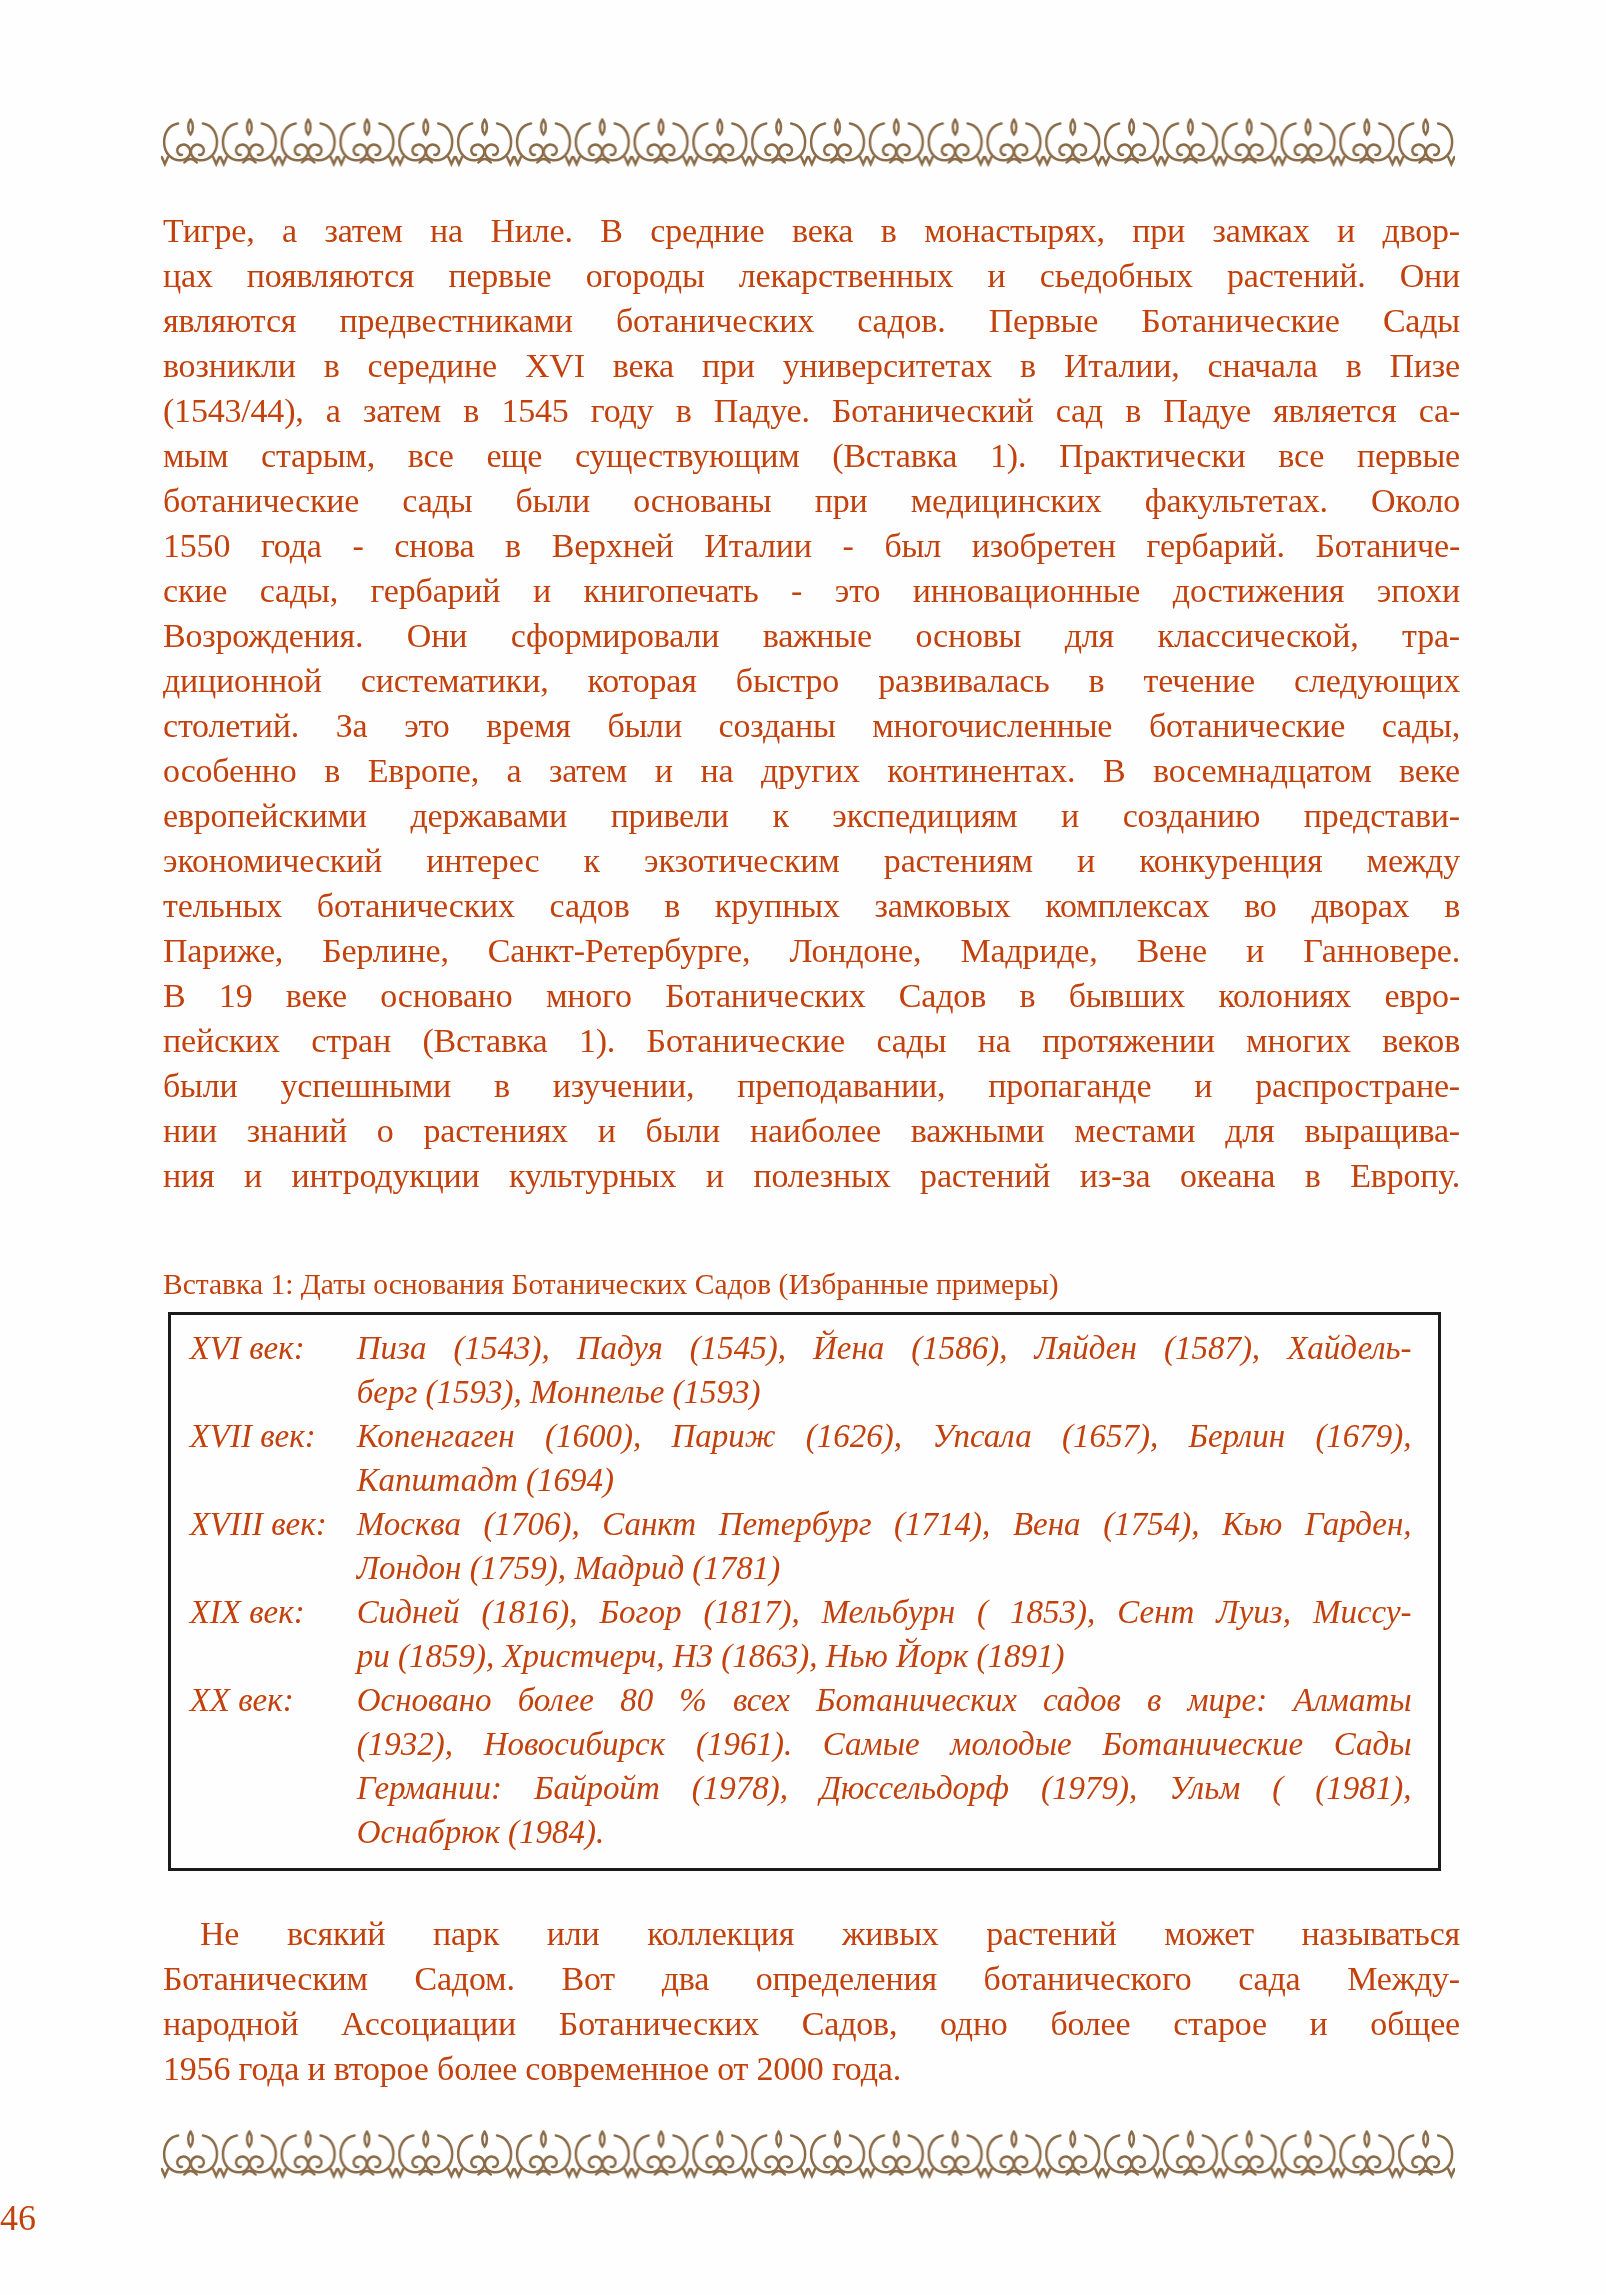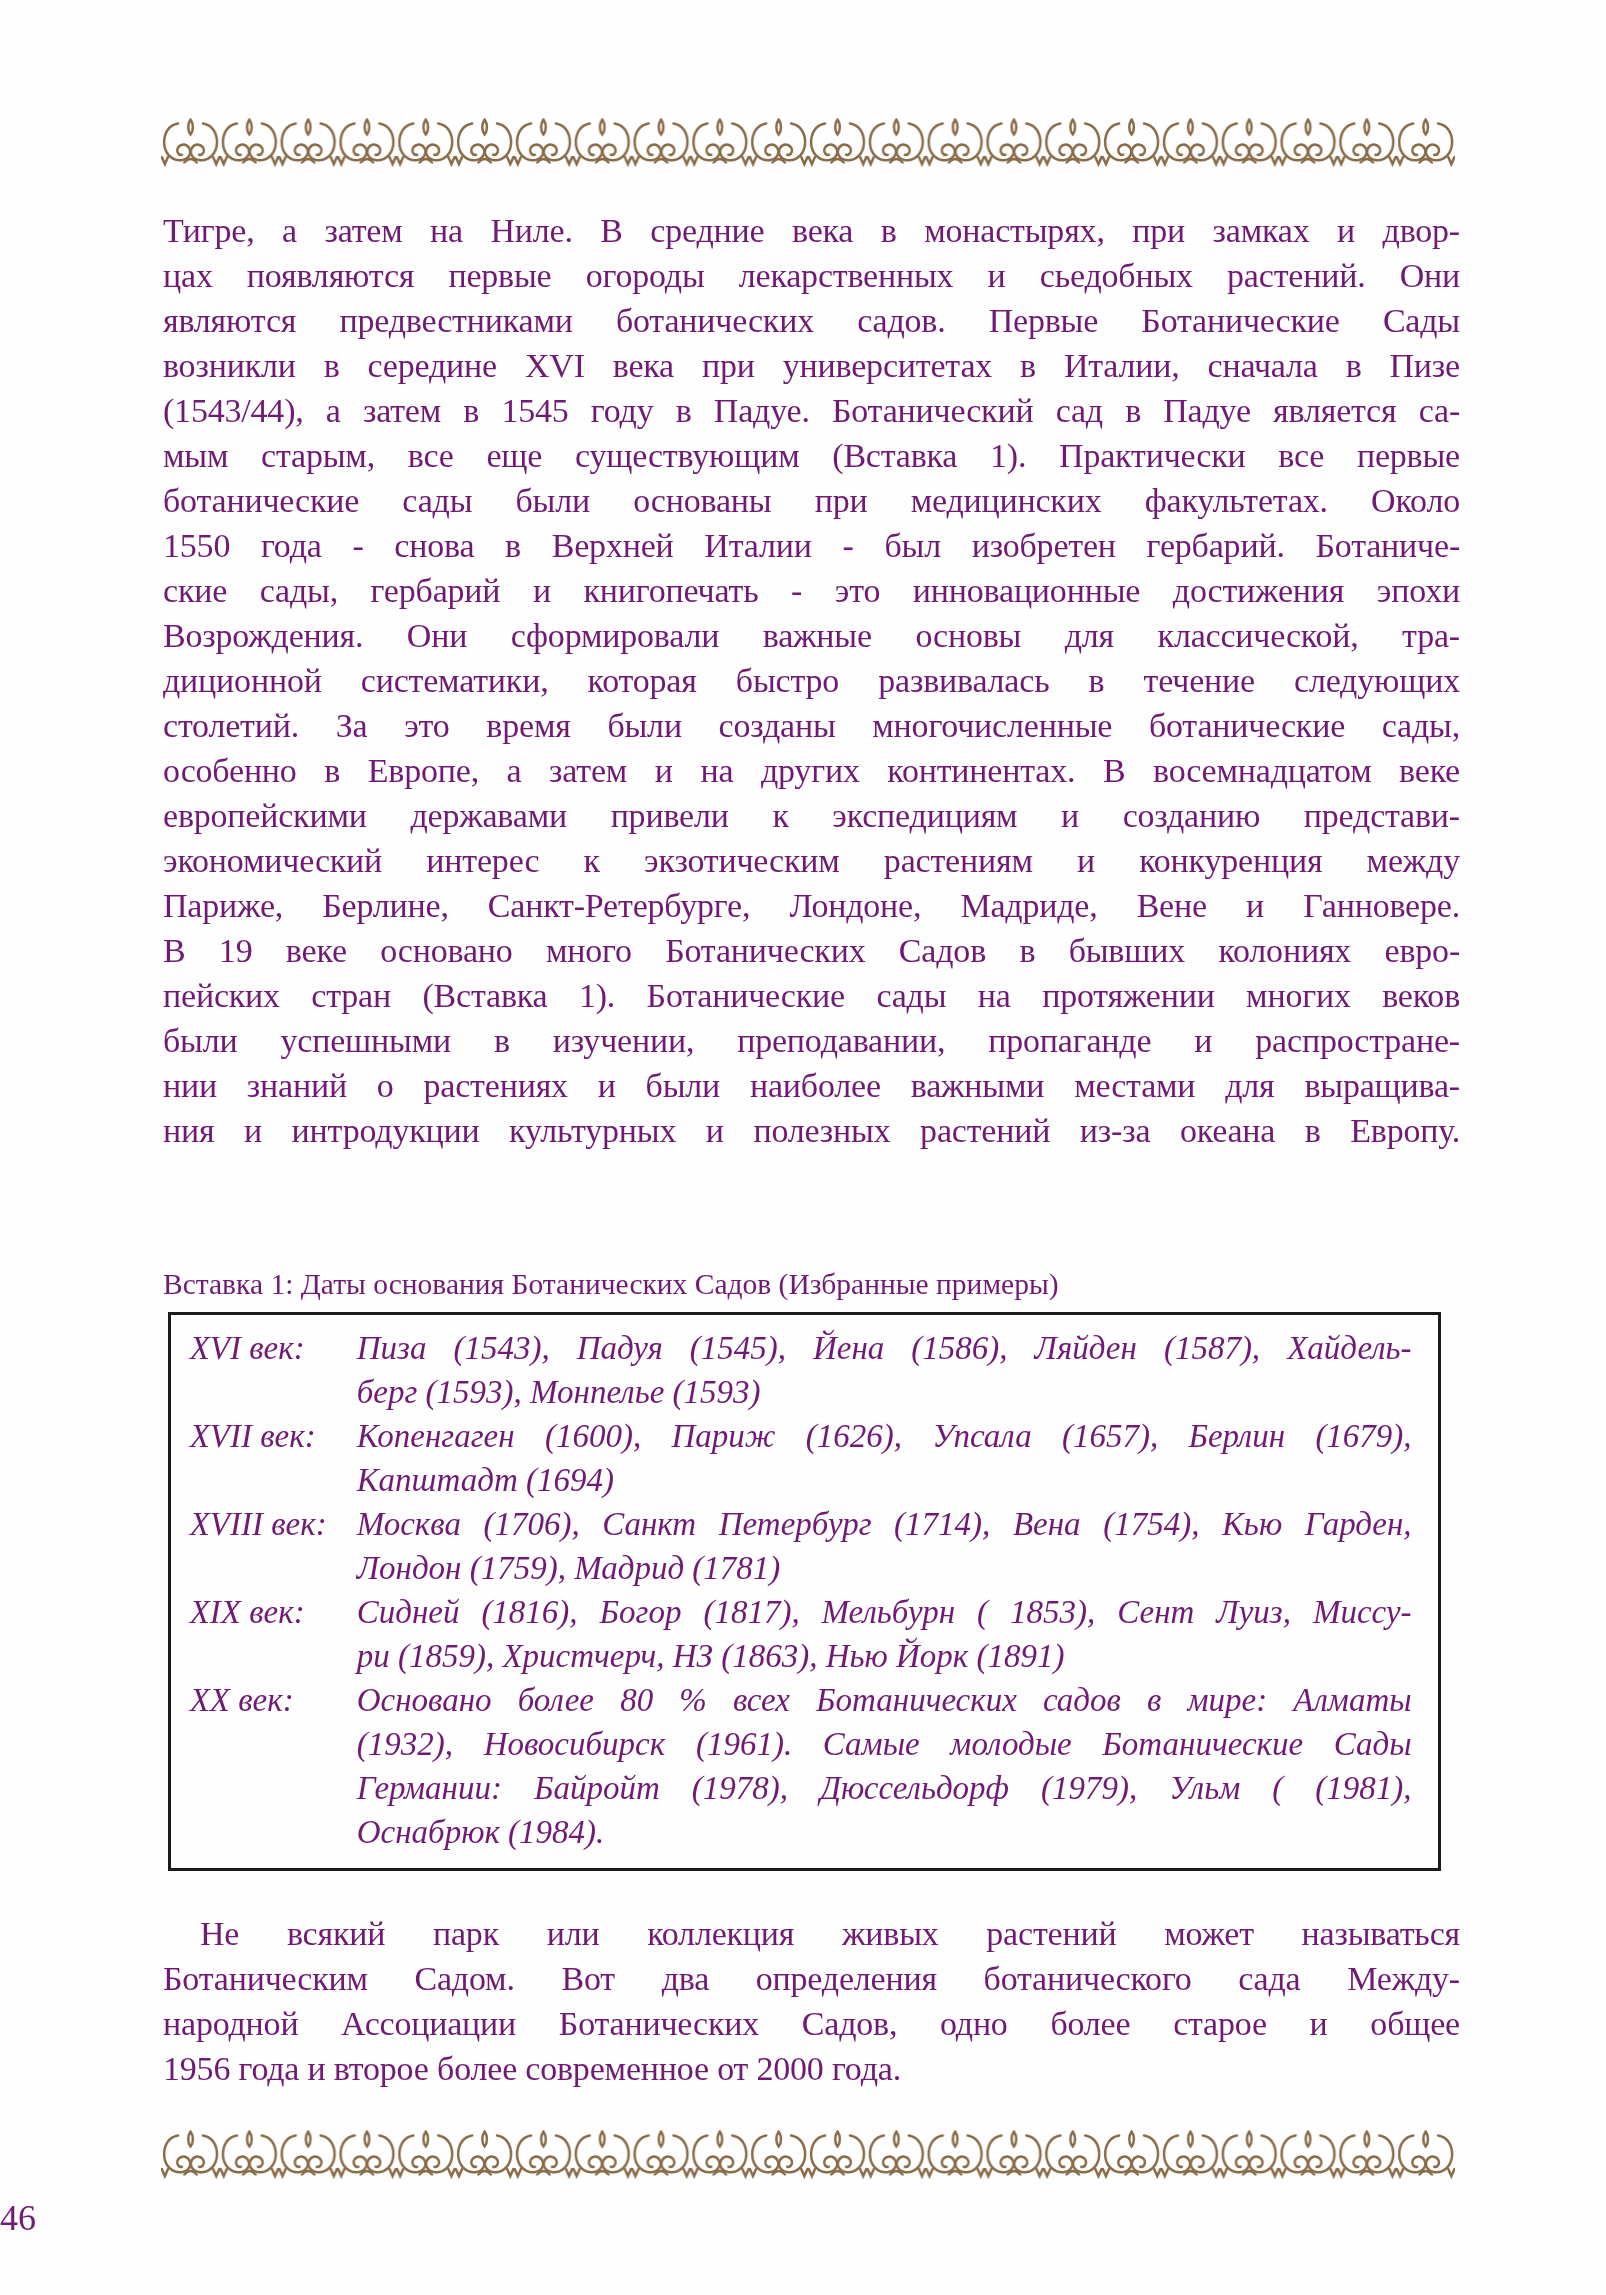--- a/index.html
+++ b/index.html
@@ -1,21 +1,21 @@
 <!DOCTYPE html>
 <html lang="ru" style="font-size:12.4px"><head>
 <meta charset="utf-8">
 <style>
   html,body { margin:0; padding:0; background:#ffffff; }
   .page {
     position:relative;
     width:1607px; height:2295px;
     background:#fefefe;
     font-family:"Liberation Serif", serif;
-    color:#701a75;
+    color:#c2410c;
     overflow:hidden;
   }
   .ornament { position:absolute; left:161px; width:1294px; height:50px; }
   .ornament-top { top:118px; }
   .ornament-bottom { top:2130px; }
 
   .bodytext {
     position:absolute; left:163px; width:1297px;
     font-size:34px; line-height:45px;
     letter-spacing:-0.2px;
@@ -79,20 +79,21 @@
       <div class="tline">мым старым, все еще существующим (Вставка 1). Практически все первые</div>
       <div class="tline">ботанические сады были основаны при медицинских факультетах. Около</div>
       <div class="tline">1550 года - снова в Верхней Италии - был изобретен гербарий. Ботаниче-</div>
       <div class="tline">ские сады, гербарий и книгопечать - это инновационные достижения эпохи</div>
       <div class="tline">Возрождения. Они сформировали важные основы для классической, тра-</div>
       <div class="tline">диционной систематики, которая быстро развивалась в течение следующих</div>
       <div class="tline">столетий. За это время были созданы многочисленные ботанические сады,</div>
       <div class="tline">особенно в Европе, а затем и на других континентах. В восемнадцатом веке</div>
       <div class="tline">европейскими державами привели к экспедициям и созданию представи-</div>
       <div class="tline">экономический интерес к экзотическим растениям и конкуренция между</div>
+      <div class="tline">тельных ботанических садов в крупных замковых комплексах во дворах в</div>
       <div class="tline">Париже, Берлине, Санкт-Ретербурге, Лондоне, Мадриде, Вене и Ганновере.</div>
       <div class="tline">В 19 веке основано много Ботанических Садов в бывших колониях евро-</div>
       <div class="tline">пейских стран (Вставка 1). Ботанические сады на протяжении многих веков</div>
       <div class="tline">были успешными в изучении, преподавании, пропаганде и распростране-</div>
       <div class="tline">нии знаний о растениях и были наиболее важными местами для выращива-</div>
       <div class="tline">ния и интродукции культурных и полезных растений из-за океана в Европу.</div>
     </div>
 
   <div class="caption">Вставка 1: Даты основания Ботанических Садов (Избранные примеры)</div>
 

